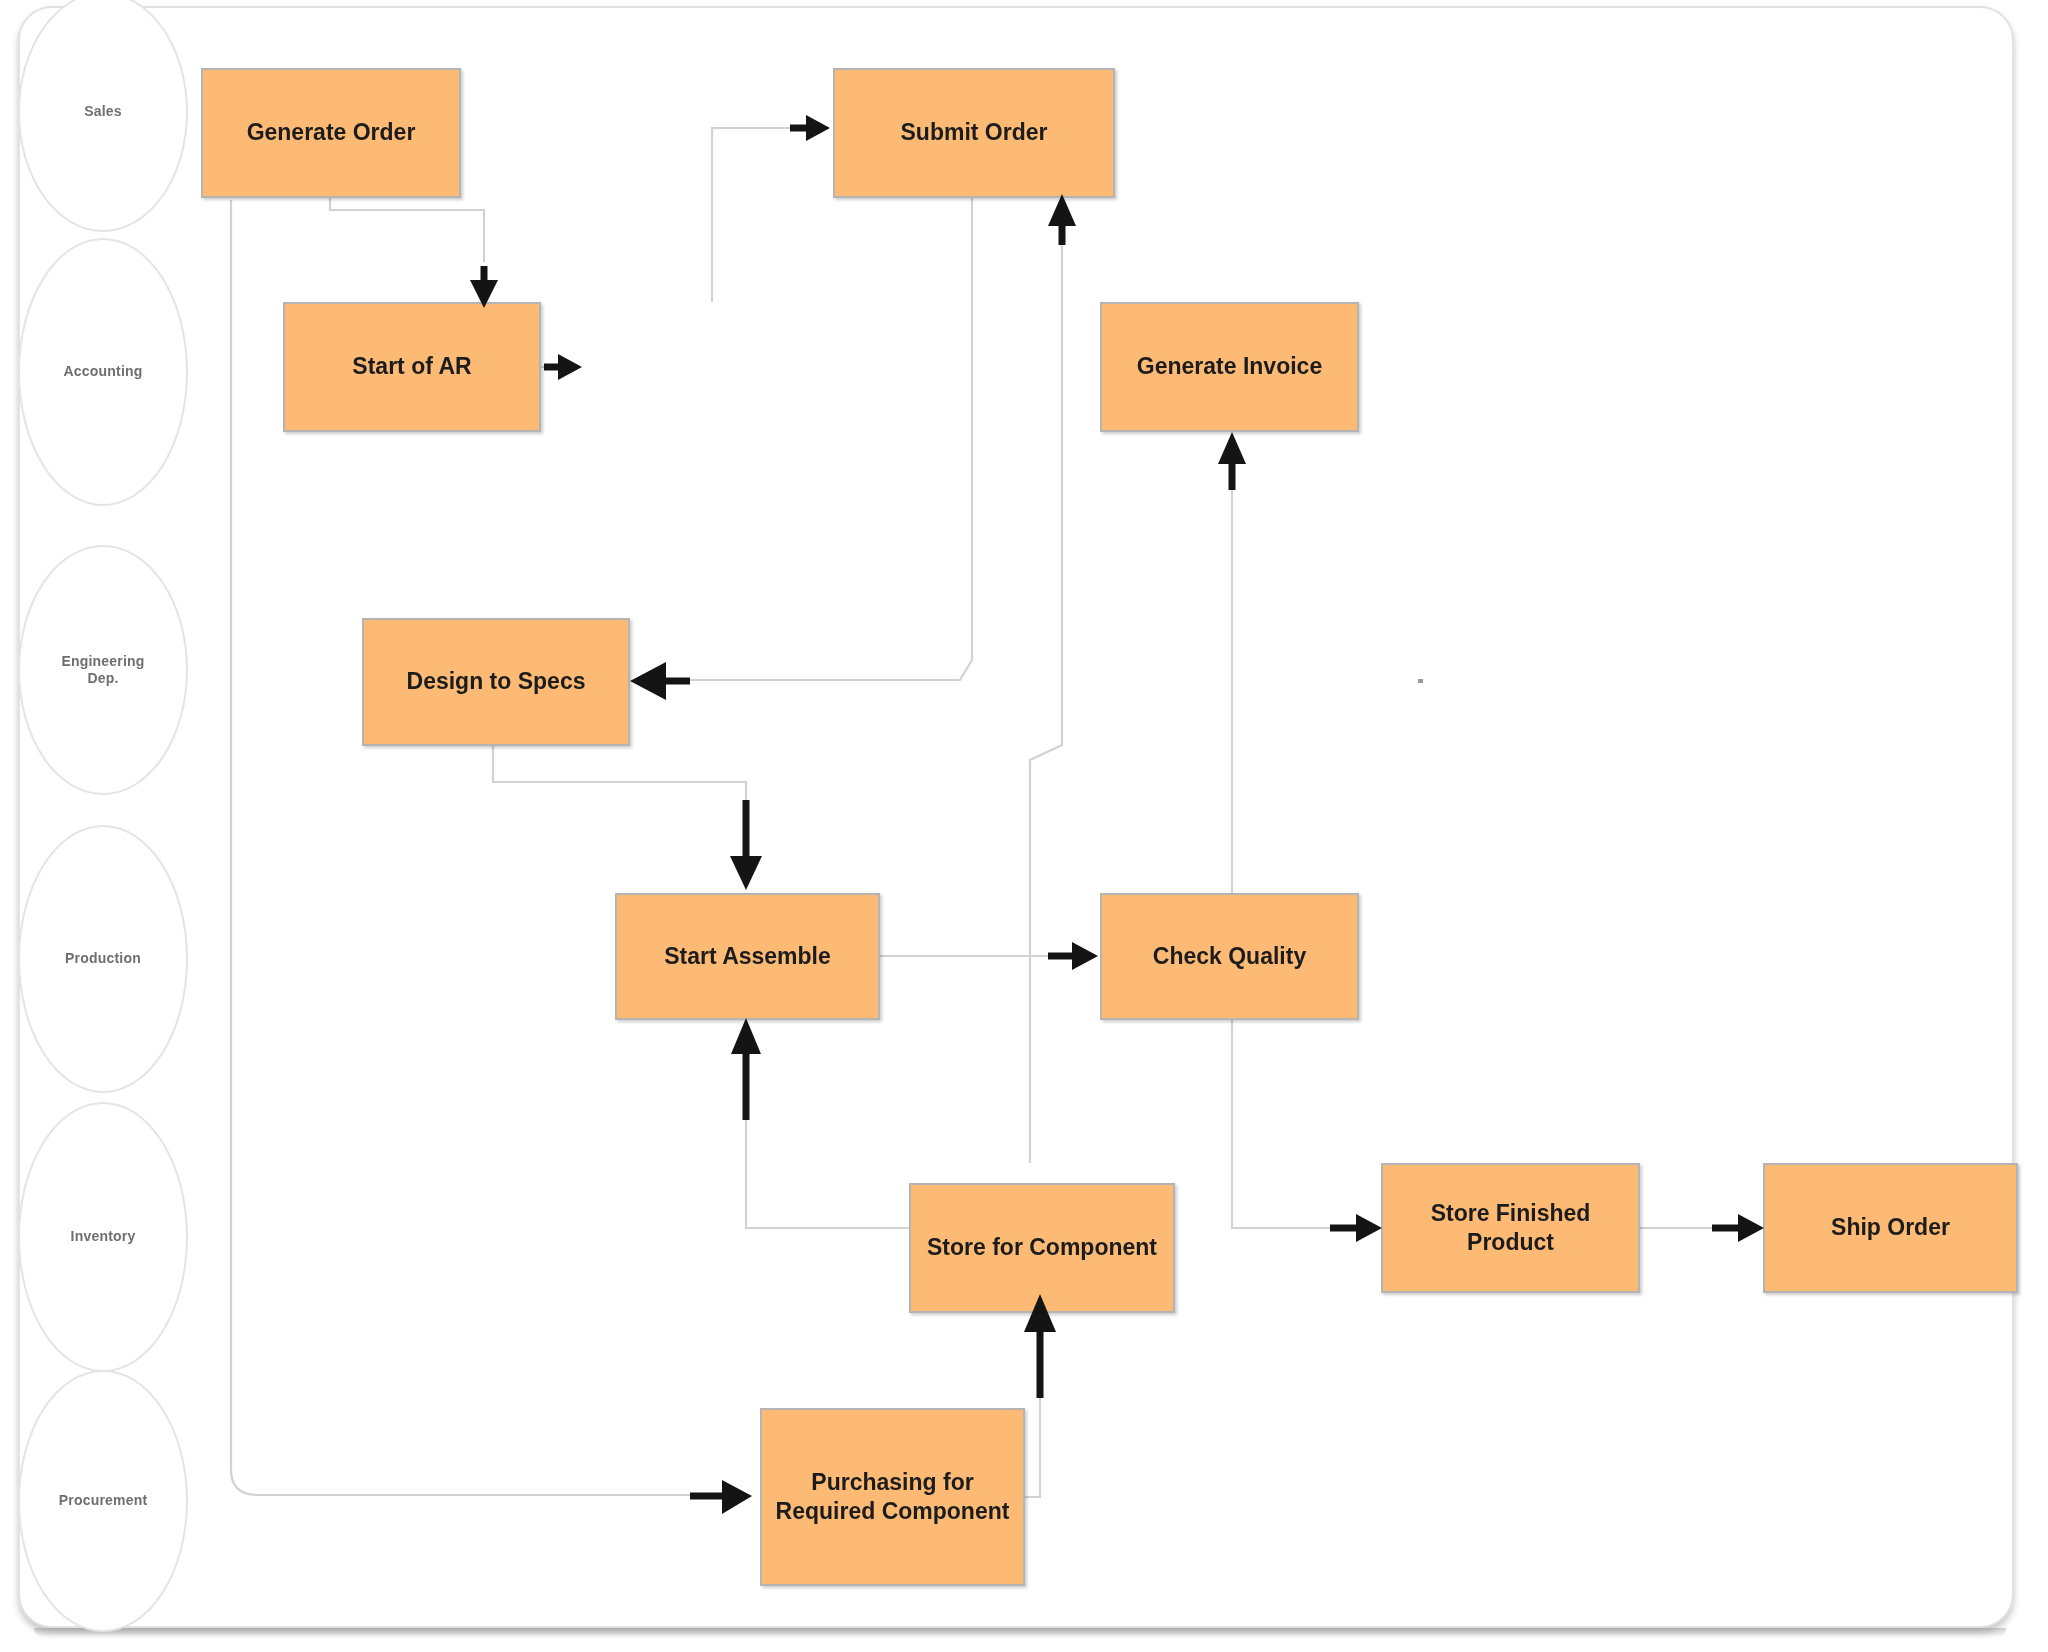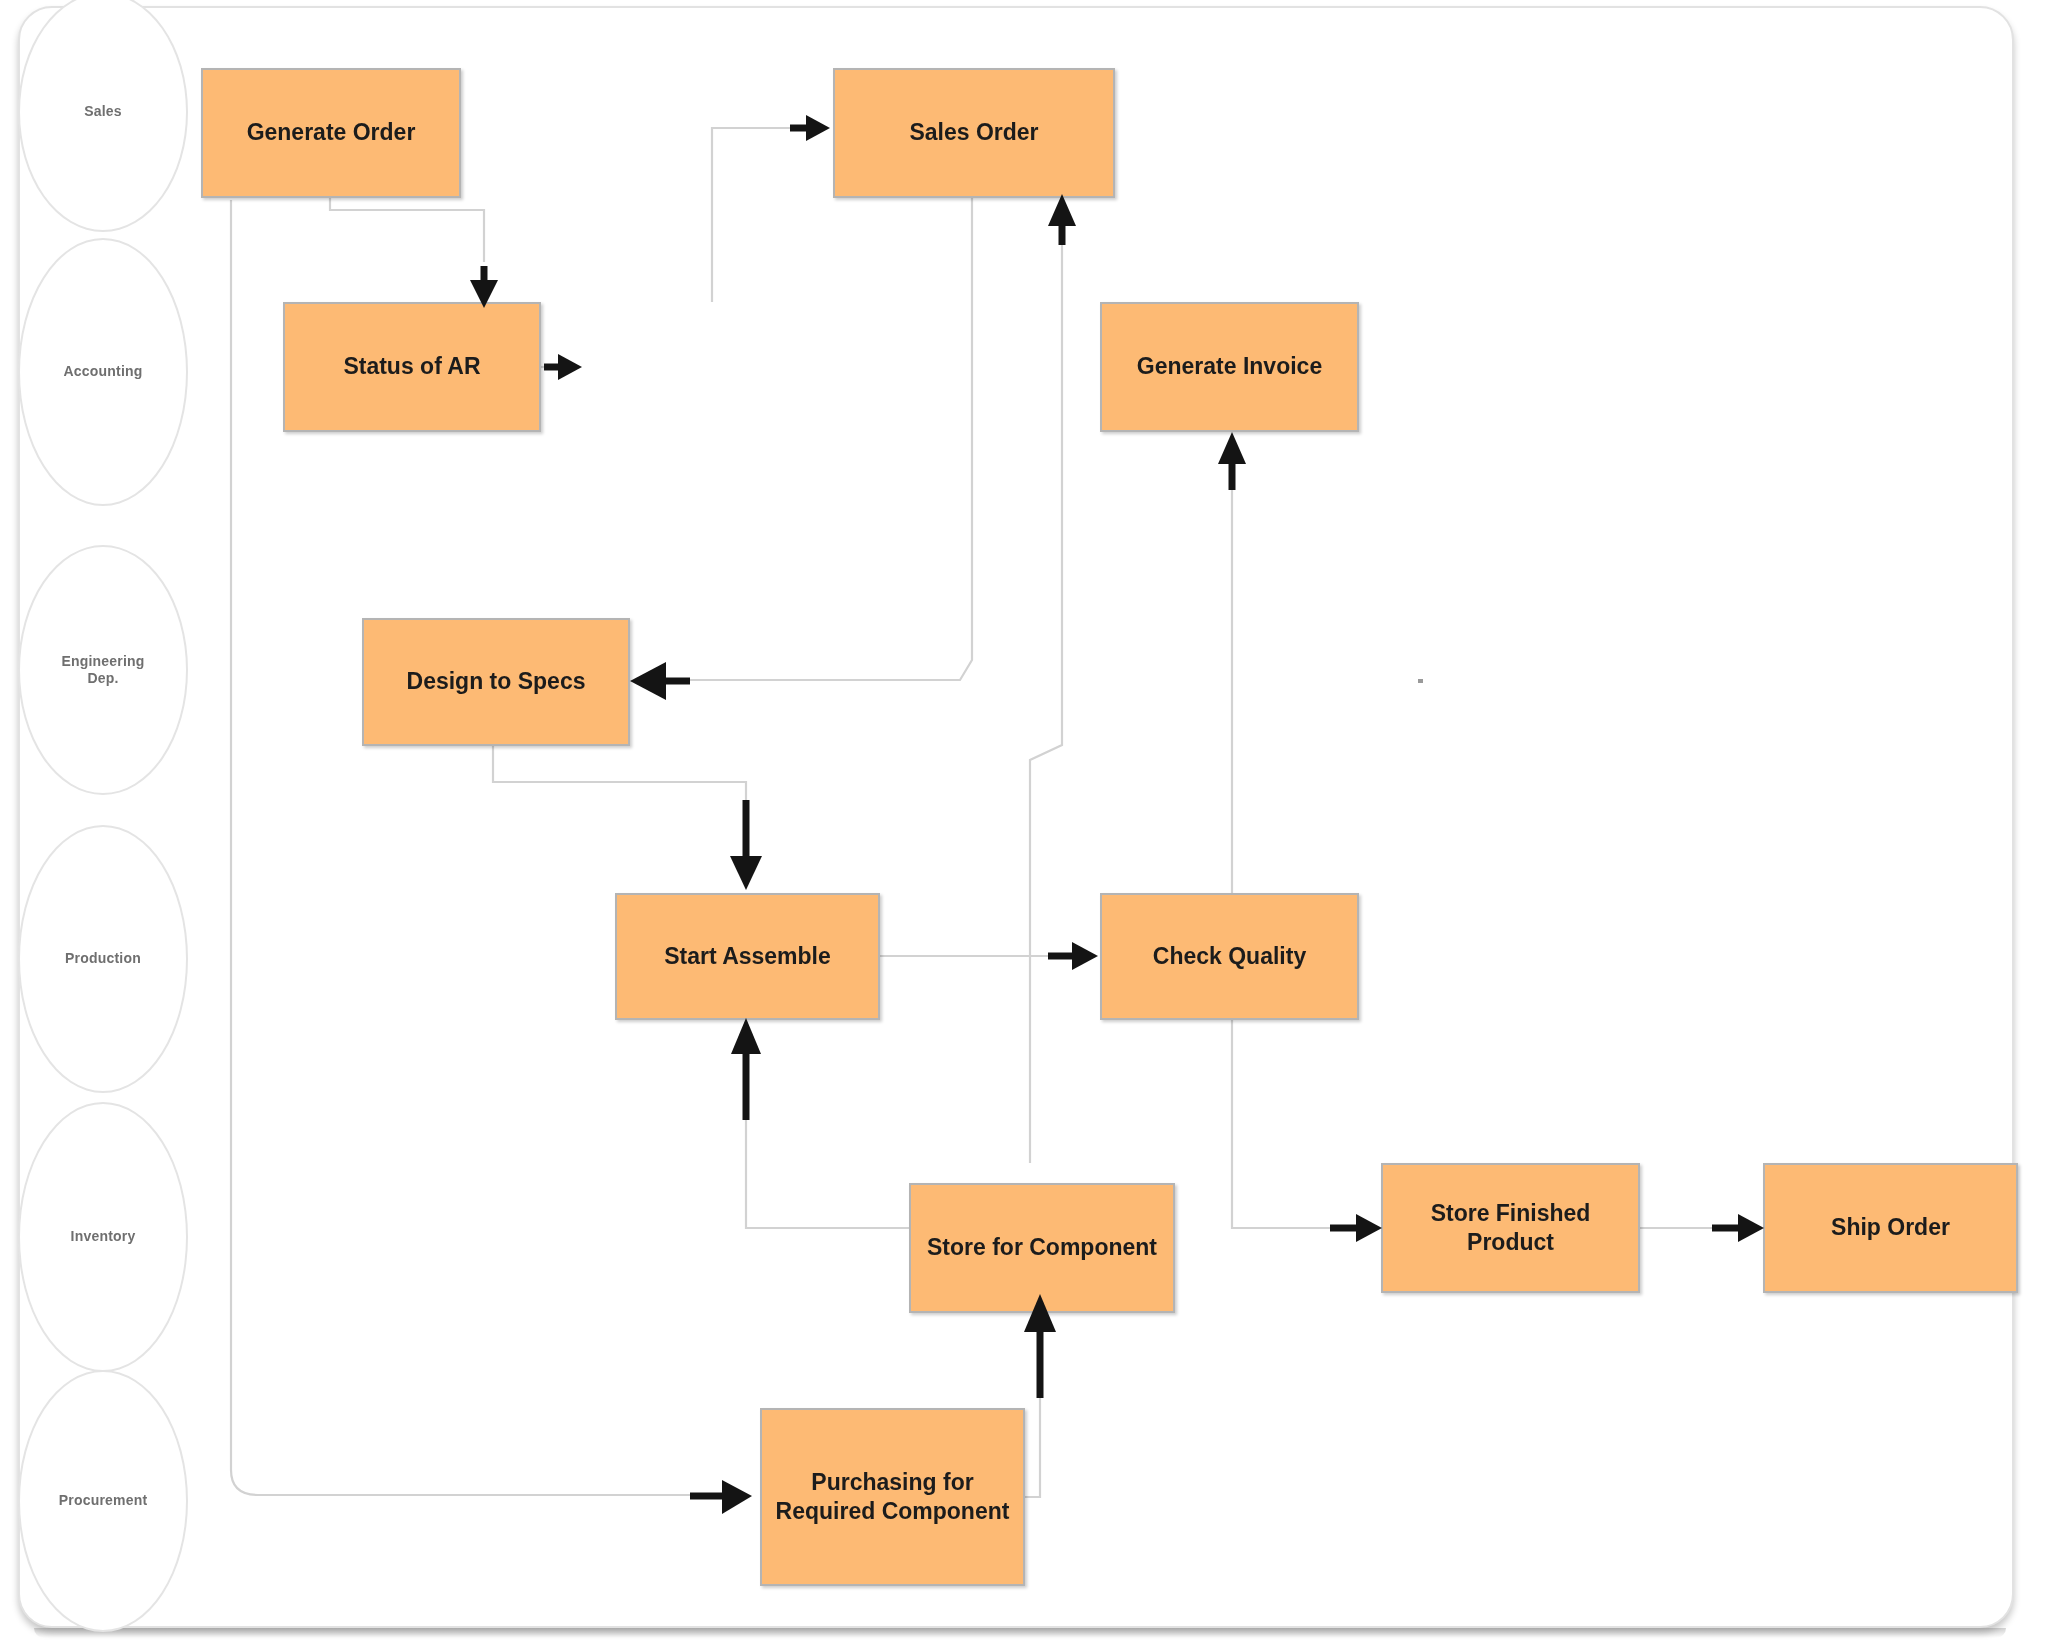--- a/index.html
+++ b/index.html
@@ -222,25 +222,25 @@
     <polygon class="arrowhead" points="1062,194 1048,226 1076,226"></polygon>
   </svg>
 
   <div class="stray-dot" style="left:1418px; top:679px;"></div>
 
   <div class="node" style="left:201px; top:68px; width:260px; height:130px;">
     <span class="node-label">Generate Order</span>
   </div>
 
   <div class="node" style="left:833px; top:68px; width:282px; height:130px;">
-    <span class="node-label">Sales Order</span>
+    <span class="node-label">Submit Order</span>
   </div>
 
   <div class="node" style="left:283px; top:302px; width:258px; height:130px;">
-    <span class="node-label">Status of AR</span>
+    <span class="node-label">Start of AR</span>
   </div>
 
 
   <div class="node" style="left:1100px; top:302px; width:259px; height:130px;">
     <span class="node-label">Generate Invoice</span>
   </div>
 
   <div class="node" style="left:362px; top:618px; width:268px; height:128px;">
     <span class="node-label">Design to Specs</span>
   </div>

